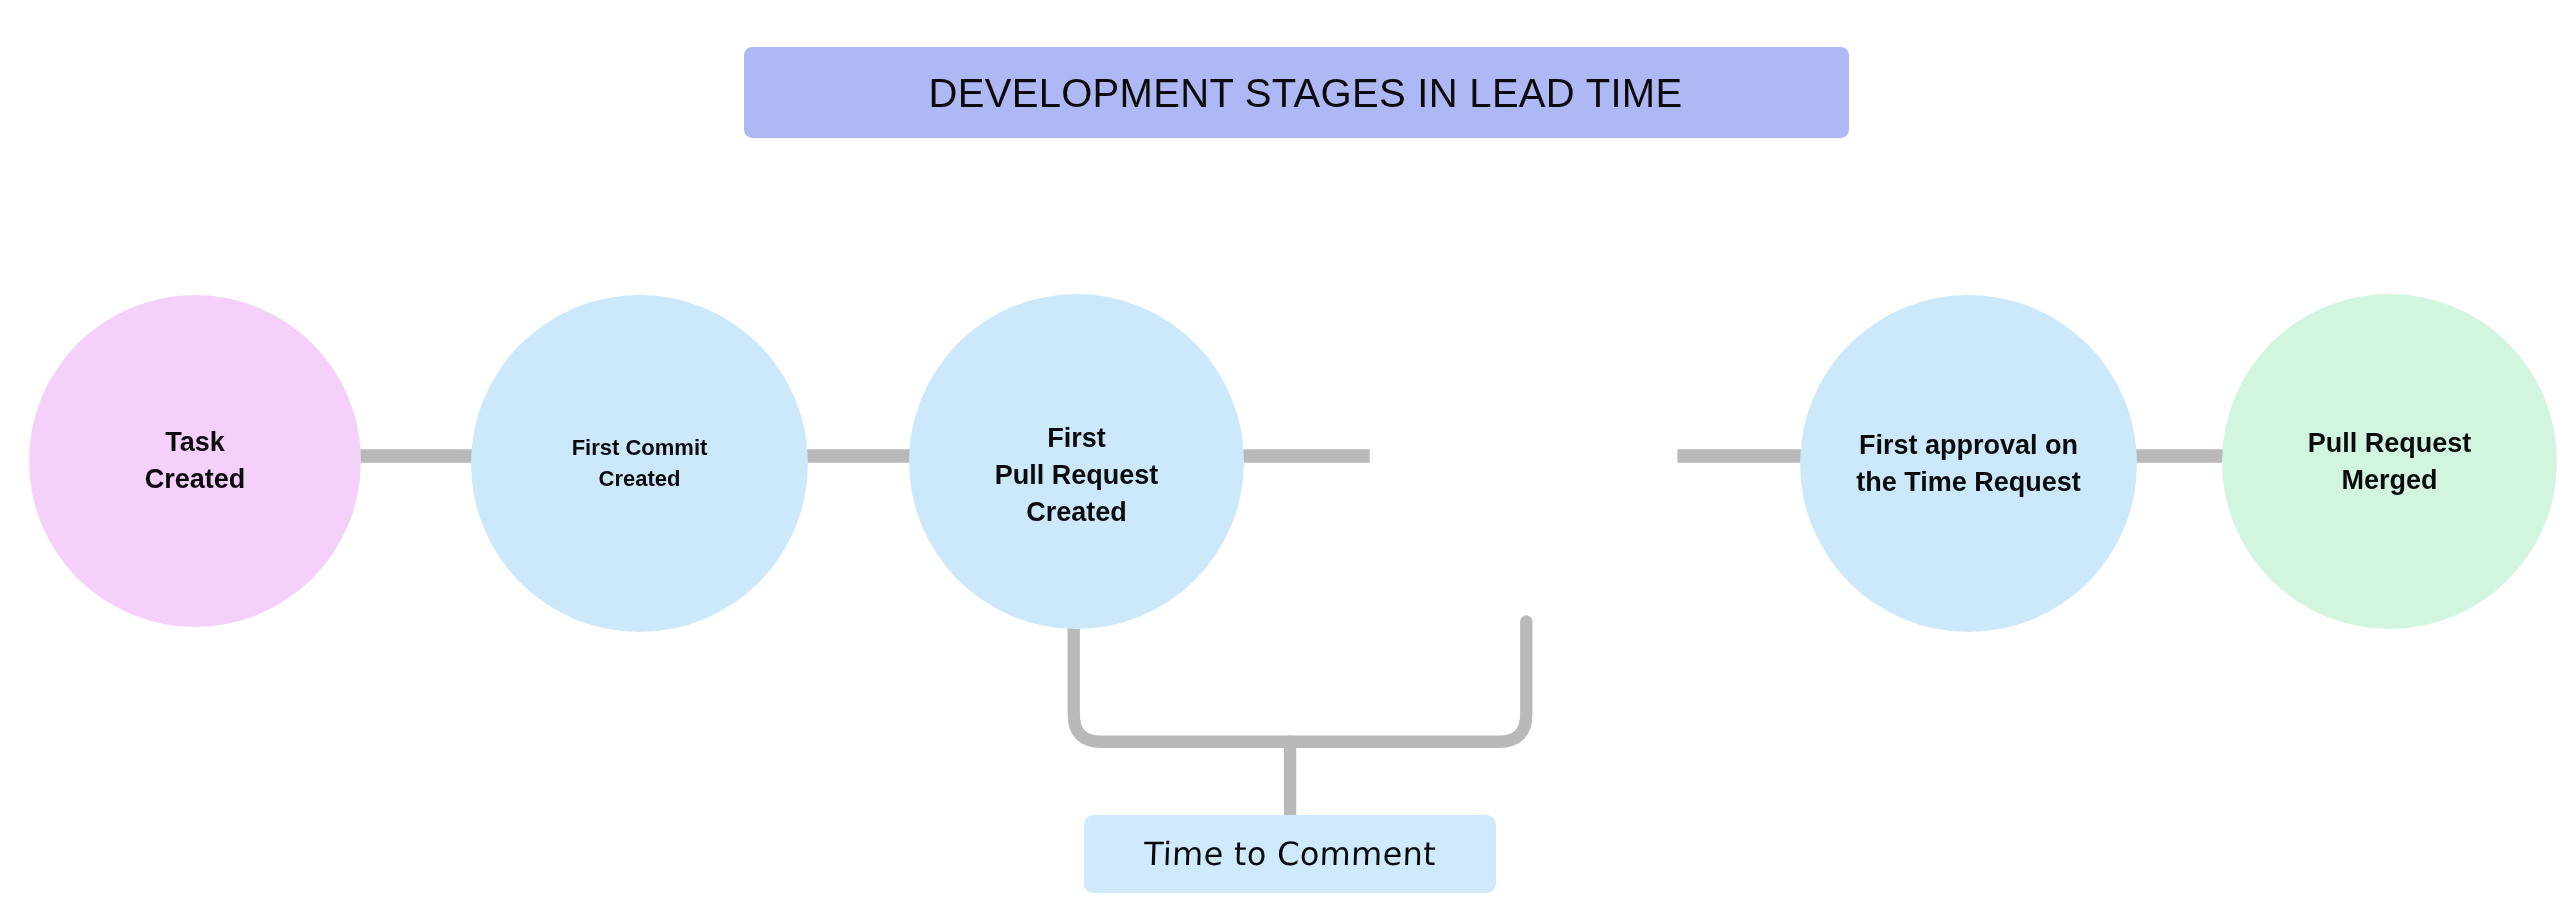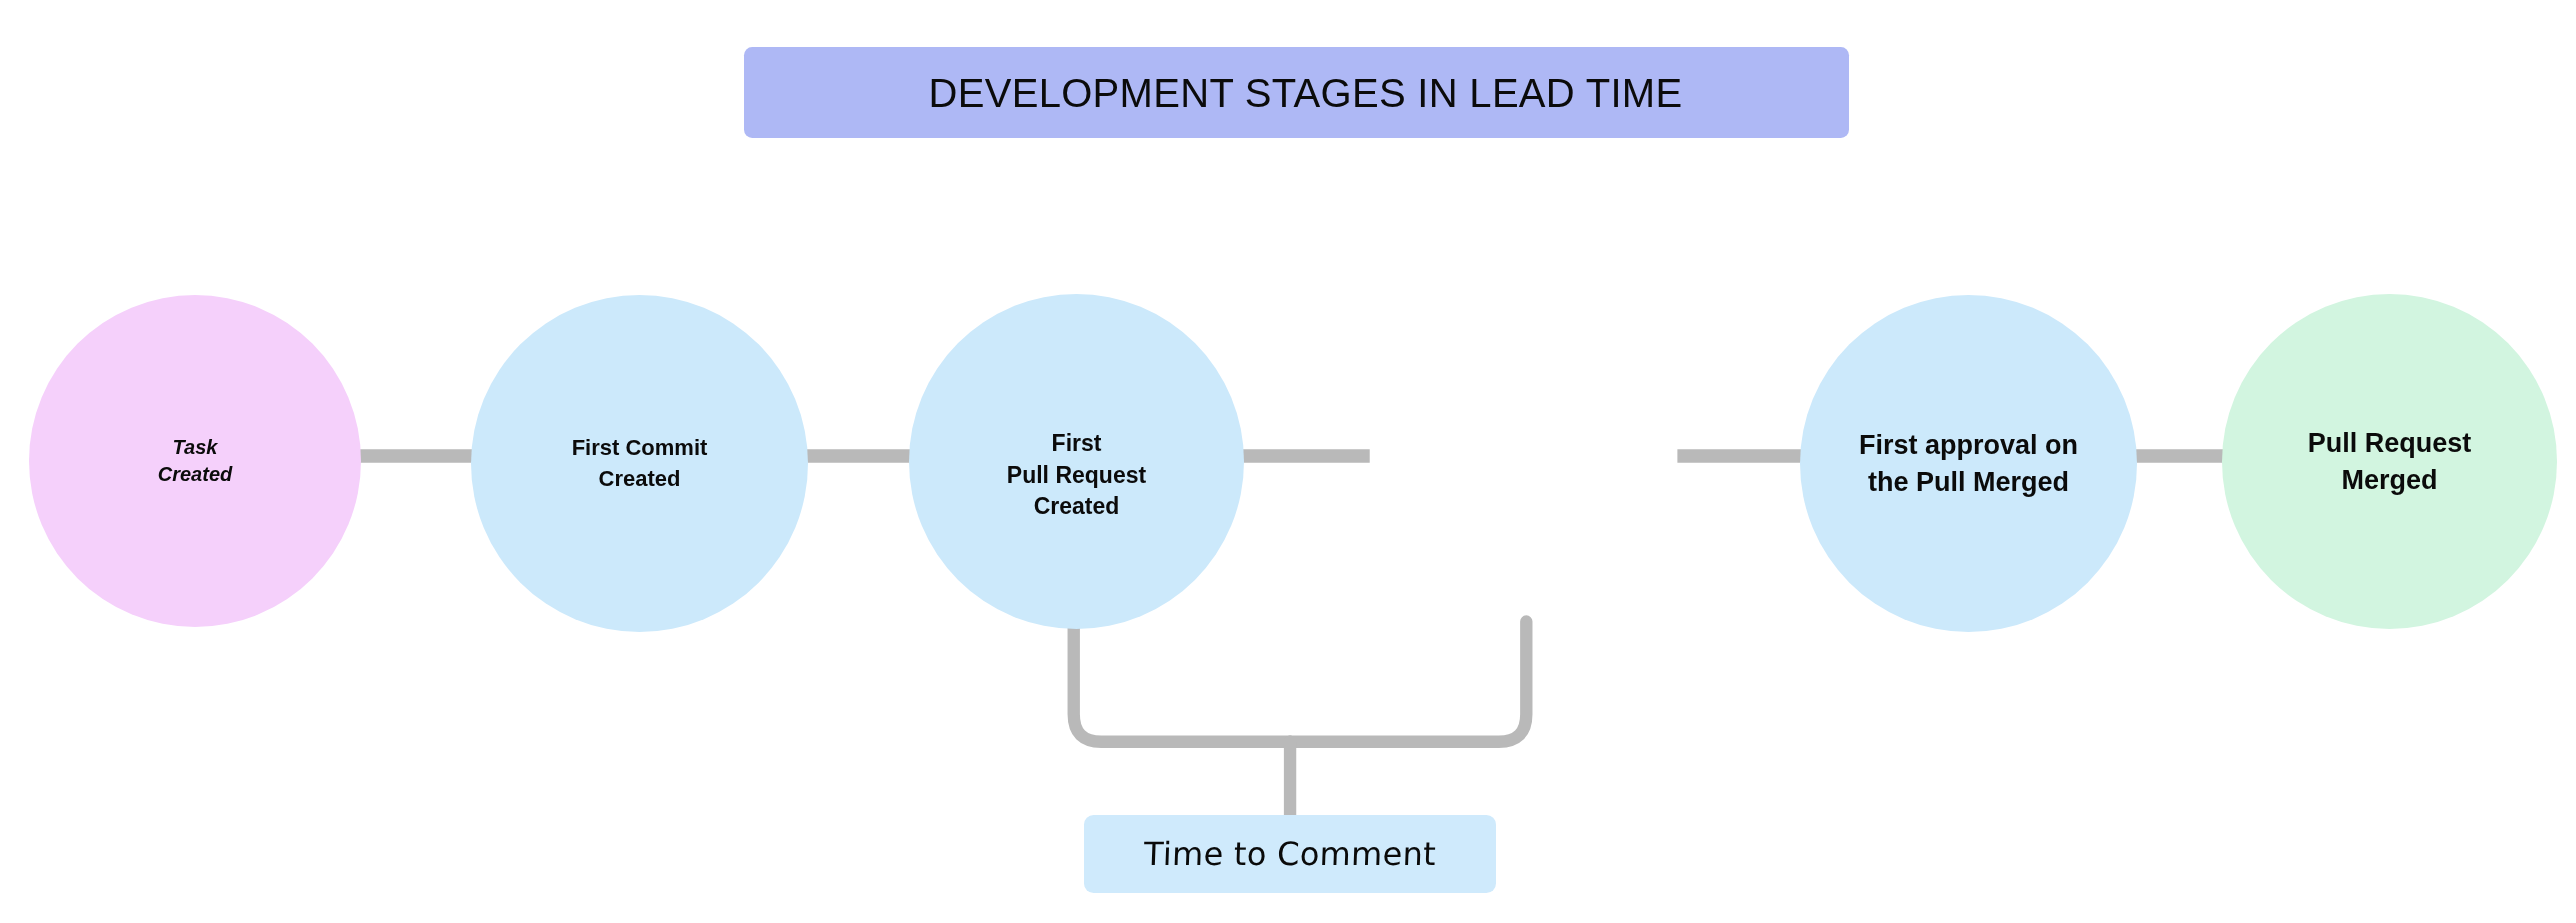--- a/index.html
+++ b/index.html
@@ -70,23 +70,23 @@
     white-space: pre-line;
   }
 
   .node.n0 { left: 29px;   top: 295px; width: 332px; height: 332px; background: #f5d0fb; }
   .node.n1 { left: 471px;  top: 295px; width: 337px; height: 337px; background: #cce9fb; }
   .node.n2 { left: 909px; top: 294px; width: 335px; height: 335px; background: #cce9fb; }
   .node.n3 { left: 1356px; top: 294px; width: 335px; height: 335px; background: #cce9fb; }
   .node.n4 { left: 1800px; top: 295px; width: 337px; height: 337px; background: #cce9fb; }
   .node.n5 { left: 2222px; top: 294px; width: 335px; height: 335px; background: #d2f5e0; }
 
-  .node.n0 .node-label { font-size: 20px; font-style: italic; }
+  .node.n0 .node-label { font-size: 27px; }
   .node.n1 .node-label { font-size: 22px; }
-  .node.n2 .node-label { font-size: 23px; margin-top: 28px; }
+  .node.n2 .node-label { font-size: 27px; margin-top: 28px; }
   .node.n3 .node-label { font-size: 27px; width: 302px; }
   .node.n4 .node-label { font-size: 27px; width: 309px; }
   .node.n5 .node-label { font-size: 27px; }
 
   
   #measure-box {
     position: absolute;
     left: 1084px;
     top: 815px;
     width: 412px;
@@ -141,21 +141,21 @@
     <span class="node-label">First Commit
 Created</span>
   </div>
   <div class="node n2">
     <span class="node-label">First
 Pull Request
 Created</span>
   </div>
   <div class="node n4">
     <span class="node-label">First approval on
-the Pull Merged</span>
+the Time Request</span>
   </div>
   <div class="node n5">
     <span class="node-label">Pull Request
 Merged</span>
   </div>
 
   <div id="measure-box">
     <span id="measure-text">Time to Comment</span>
   </div>
 

